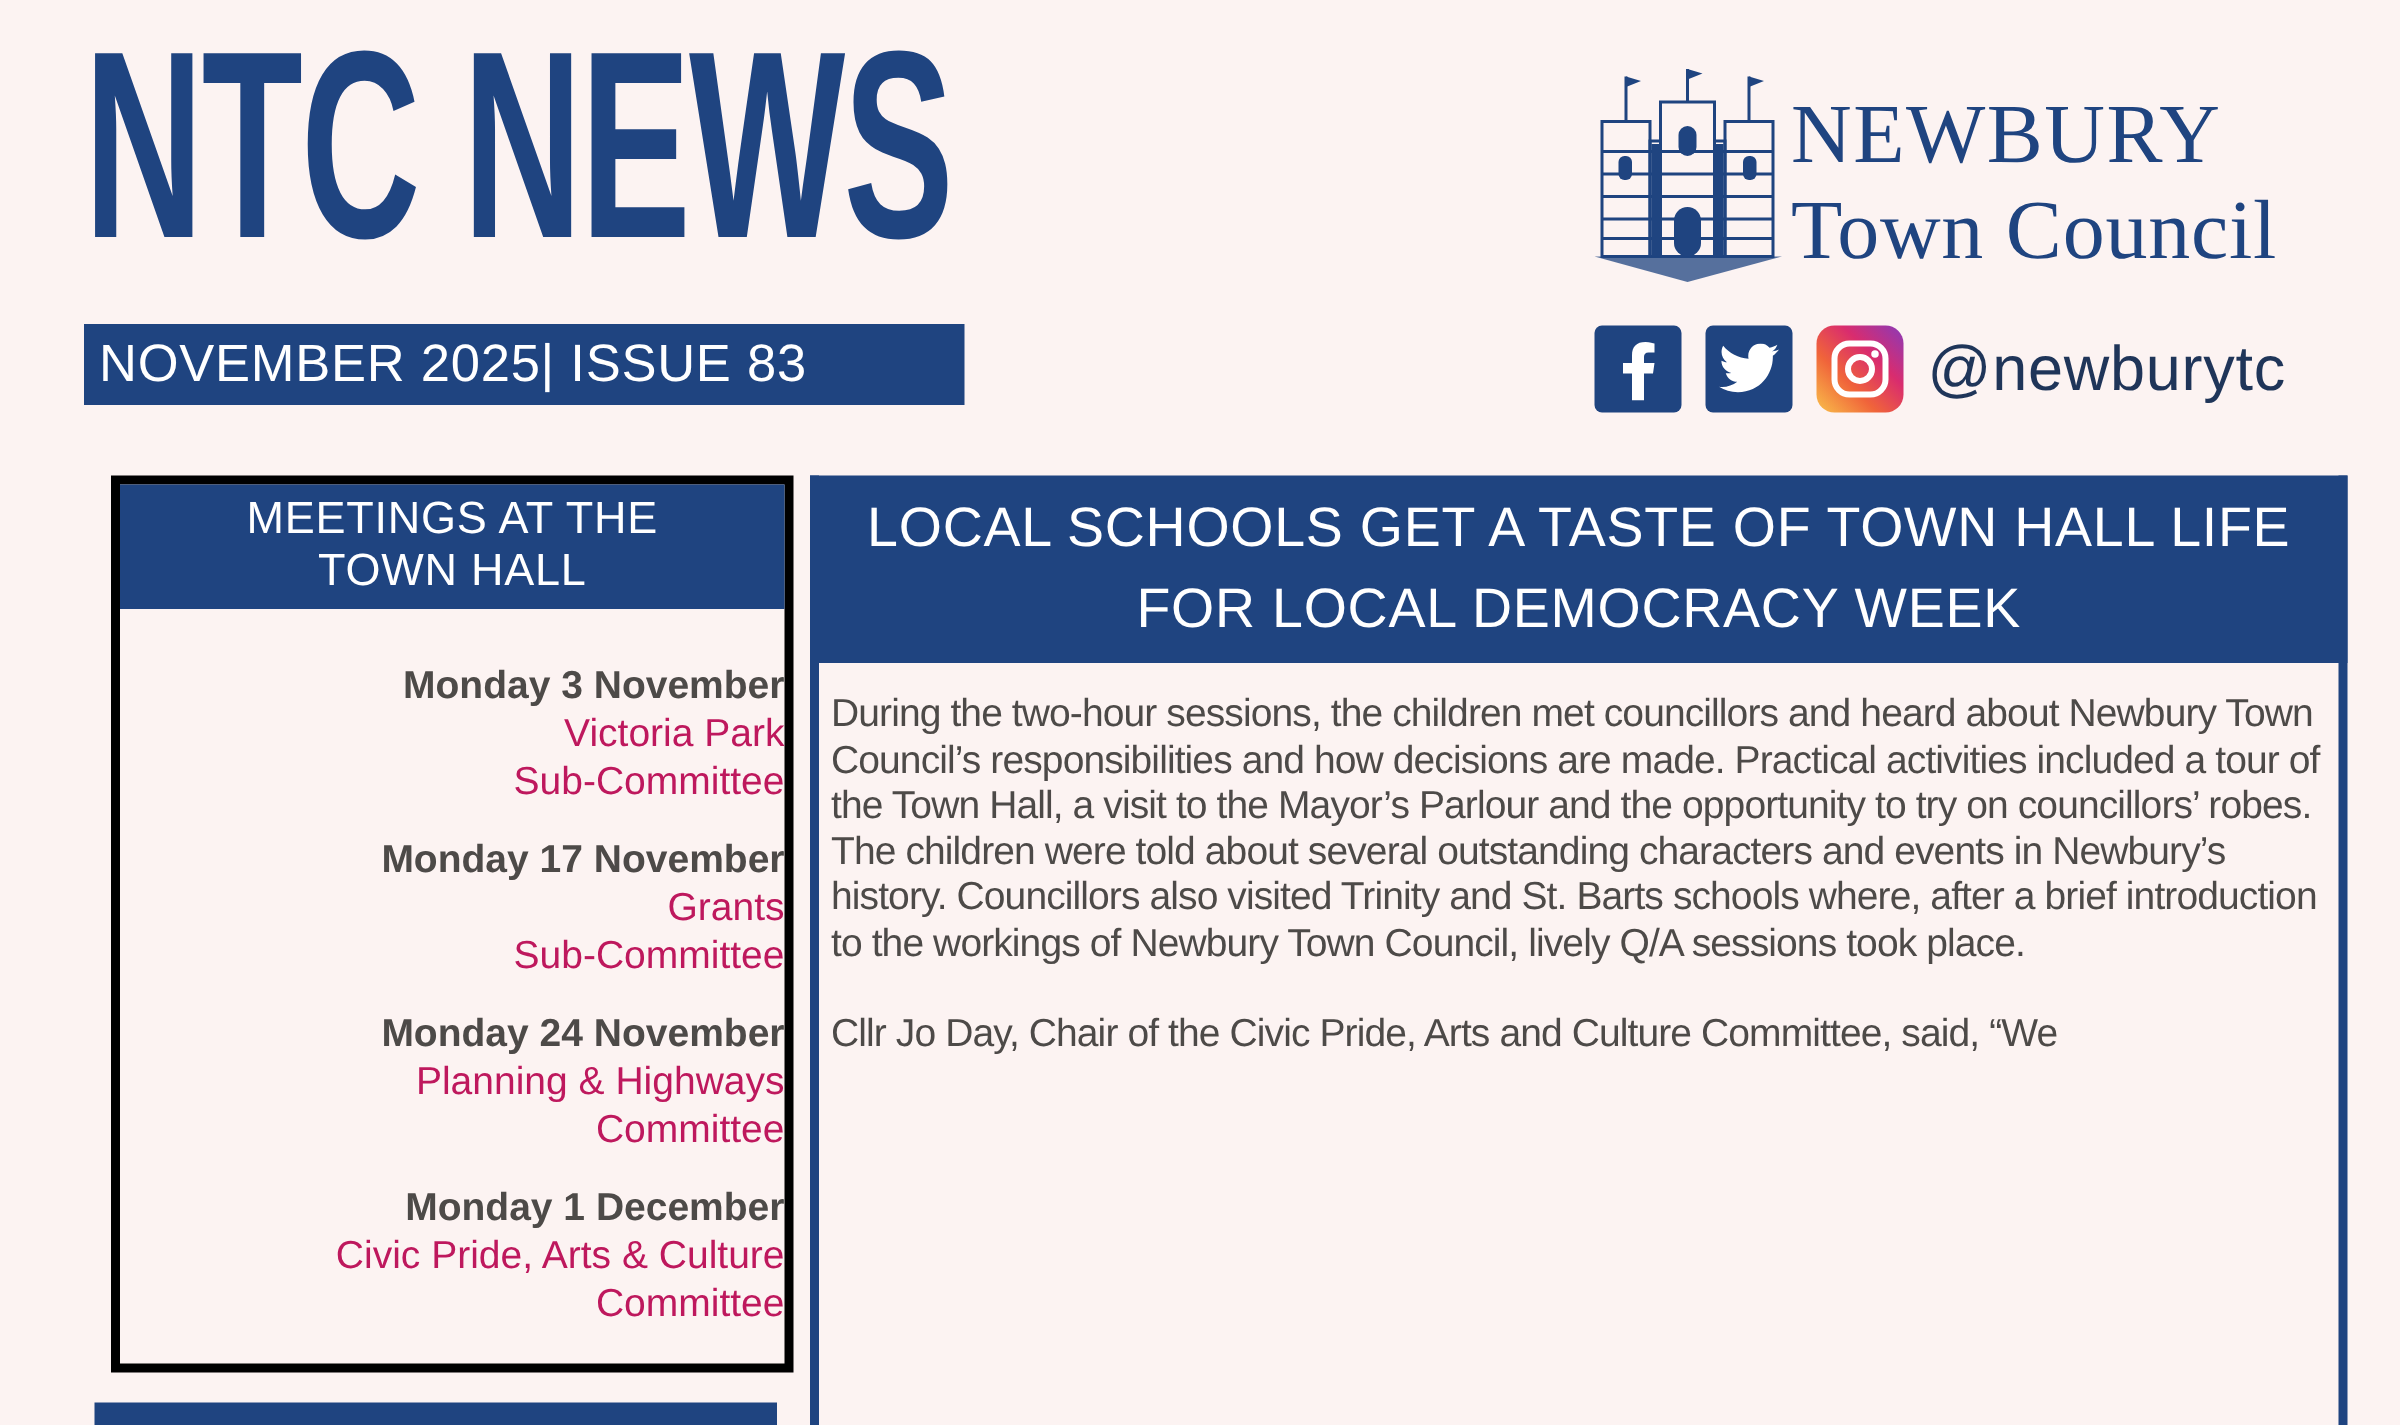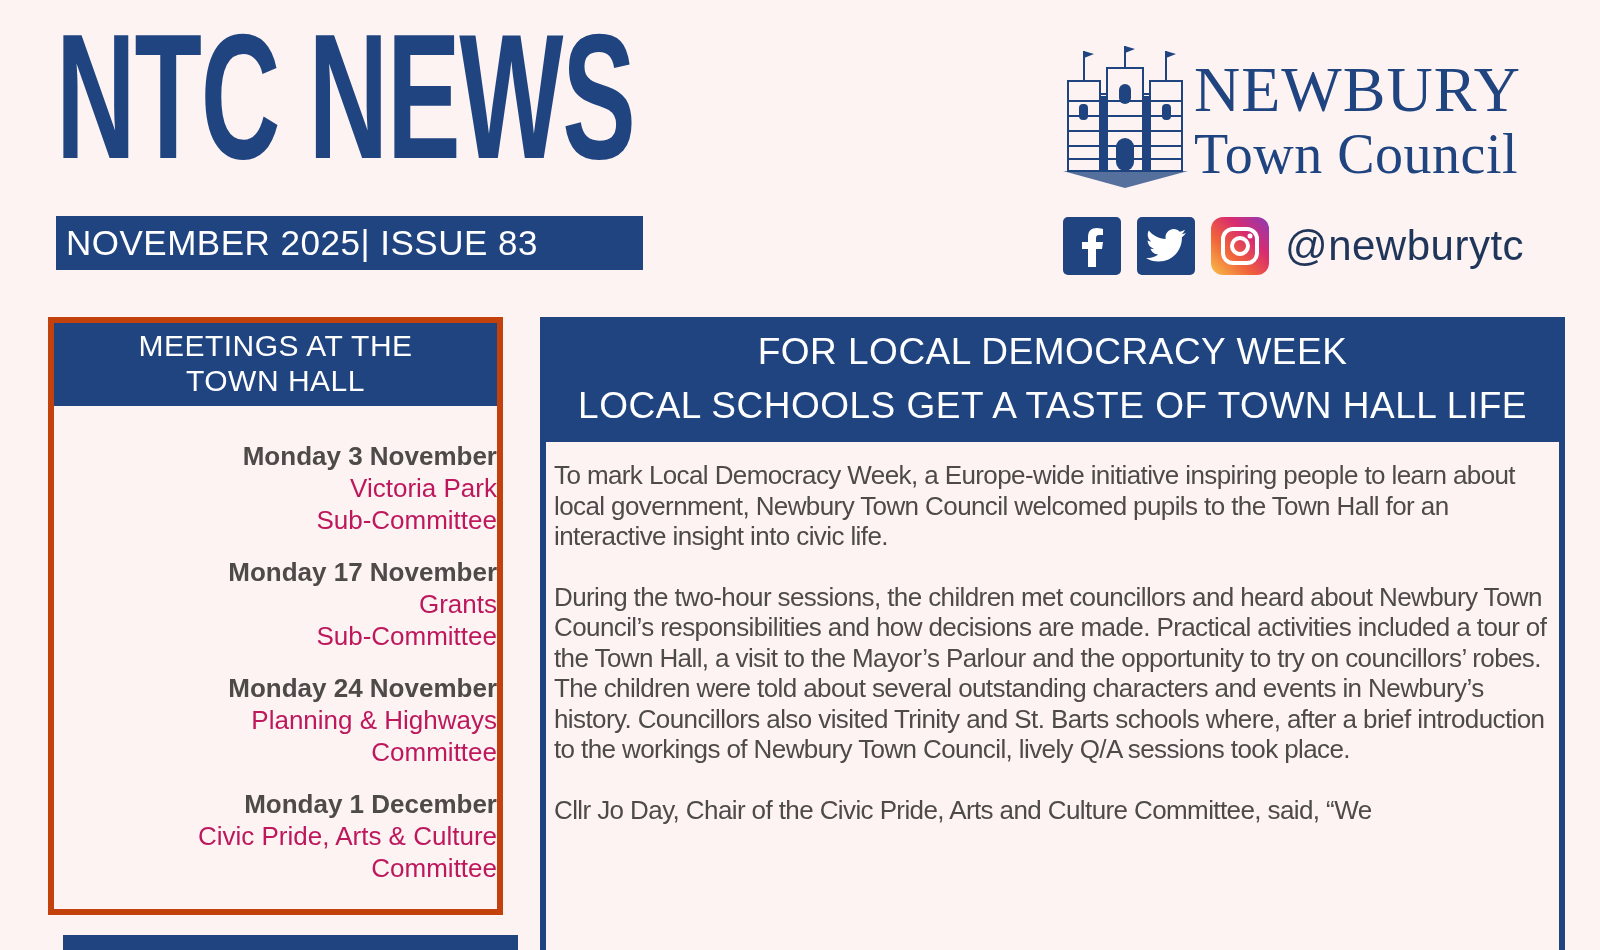--- a/index.html
+++ b/index.html
@@ -33,39 +33,39 @@
     padding-left: 10px;
     letter-spacing: 0.5px;
     white-space: nowrap;
   }
   .brand {
     position: absolute; left: 1063px; top: 46px;
     display: flex; align-items: flex-start;
   }
   .castle { width: 125px; height: 142px; }
   .brand-text { margin-left: 6px; color: #1f4480; font-family: "Liberation Serif", serif; }
-  .brand-name { font-size: 64px; line-height: 68px; letter-spacing: 1px; margin-top: 10px; }
+  .brand-name { font-size: 56px; line-height: 68px; letter-spacing: 1px; margin-top: 10px; }
   .brand-sub { font-size: 56px; line-height: 56px; margin-top: 2px; letter-spacing: 0.5px; }
   .social {
     position: absolute; left: 1063px; top: 217px;
     display: flex; align-items: center;
   }
   .soc-icon {
     width: 58px; height: 58px; border-radius: 5px;
     margin-right: 16px;
     display: flex; align-items: center; justify-content: center;
   }
   .fb, .tw { background: #1f4480; }
   .ig { background: linear-gradient(45deg, #f9c04a 0%, #f0643a 35%, #d92c6e 65%, #8a3ab9 100%); border-radius: 12px; }
   .handle { font-size: 42px; color: #1f3559; margin-left: 0px; letter-spacing: 0.5px; }
 
   .meetings {
-    position: absolute; left: 48px; top: 317px;
+    position: absolute; left: 74px; top: 317px;
     width: 455px; height: 598px;
-    border: 6px solid #c2410c;
+    border: 6px solid #000000;
     background: #fcf3f2;
   }
   .meetings-head {
     background: #1f4480; color: #fff;
     height: 83px; text-align: center;
     font-size: 30px; line-height: 35px; padding-top: 5px;
     letter-spacing: 0.5px;
   }
   .meetings-body { text-align: right; padding-top: 34px; }
   .meeting { margin-bottom: 20px; }
@@ -186,21 +186,20 @@
       <div class="meeting-date">Monday 1 December</div>
       <div class="meeting-name">Civic Pride, Arts &amp; Culture</div>
       <div class="meeting-name">Committee</div>
     </div>
   </div>
 </div>
 <div class="meetings2"></div>
 
 <div class="article">
   <div class="article-head">
+    <div>LOCAL SCHOOLS GET A TASTE OF TOWN HALL LIFE</div>
     <div>FOR LOCAL  DEMOCRACY WEEK</div>
-    <div>LOCAL SCHOOLS GET A TASTE OF TOWN HALL LIFE</div>
   </div>
   <div class="article-body">
-    <div class="para">To mark Local Democracy Week, a Europe-wide initiative inspiring people to learn about local government, Newbury Town Council welcomed pupils to the Town Hall for an interactive insight into civic life.</div>
     <div class="para">During the two-hour sessions, the children met councillors and heard about Newbury Town Council’s responsibilities and how decisions are made. Practical activities included a tour of the Town Hall, a visit to the Mayor’s Parlour and the opportunity to try on councillors’ robes. The children were told about several outstanding characters and events in Newbury’s history. Councillors also visited Trinity and St. Barts schools where, after a brief introduction to the workings of Newbury Town Council, lively Q/A sessions took place.</div>
     <div class="para">Cllr Jo Day, Chair of the Civic Pride, Arts and Culture Committee, said, “We</div>
   </div>
 </div>
 
 </body></html>

